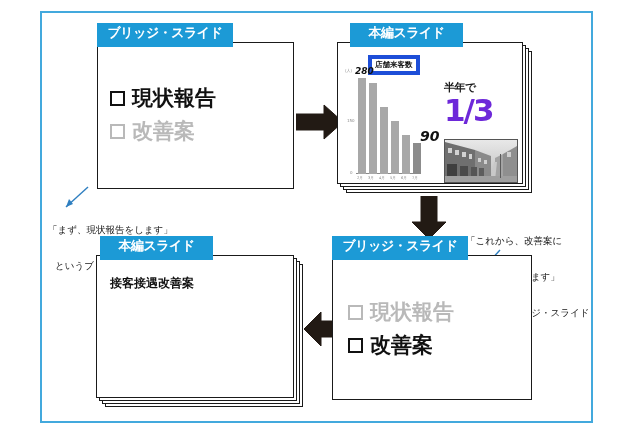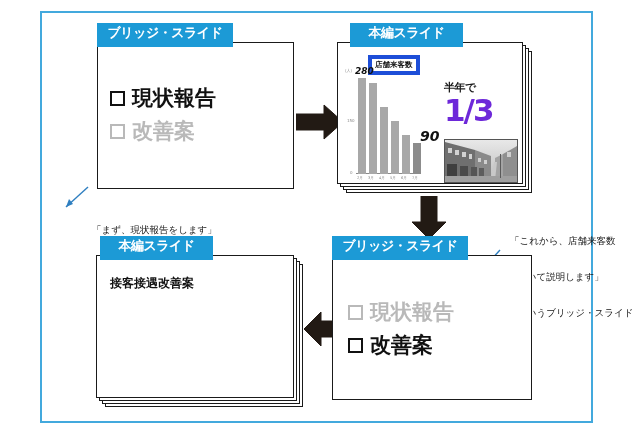--- a/index.html
+++ b/index.html
@@ -84,21 +84,21 @@
 
   
   .note {
     position: absolute;
     font-family: "DejaVu Serif", "Liberation Serif", serif;
     font-size: 9.5px;
     line-height: 12px;
     color: #151515;
     white-space: pre;
   }
-  .note-line { display: block; margin-left: 44px; }
+  .note-line { display: block; }
   .note-line.ind { padding-left: 7px; }
 
   
   .chart-title {
     position: absolute;
     font-size: 7.5px;
     font-weight: bold;
     color: #111;
     border: 4px solid #1d4ed8;
     padding: 1px 3px;
@@ -277,21 +277,21 @@
 
       <rect x="55" y="14" width="1" height="24" fill="#5a5a5a"></rect>
     </svg>
   </div>
 
   <svg class="arrow" style="left:410px; top:196px;" width="38" height="44" viewBox="0 0 38 44">
     <path d="M11 0 L27 0 L27 26 L36 26 L19 43 L2 26 L11 26 Z" fill="#221a14" stroke="#221a14" stroke-width="1"></path>
   </svg>
 
   <div class="note" style="left:466px; top:211px;">
-    <span class="note-line">「これから、店舗来客数</span>
+    <span class="note-line">「これから、改善案に</span>
     <span class="note-line ind">ついて説明します」</span>
     <span class="note-line ind">というブリッジ・スライド</span>
   </div>
   <svg class="arrow" style="left:470px; top:248px;" width="34" height="28" viewBox="0 0 34 28">
     <path d="M30 2 L9 25" stroke="#2f7fc0" stroke-width="1.4" fill="none"></path>
     <path d="M9 25 L17 23 L13 17 Z" fill="#2f7fc0"></path>
   </svg>
 
   <div class="hdr" style="left:100px; top:236px; width:113px;">本編スライド</div>
 

